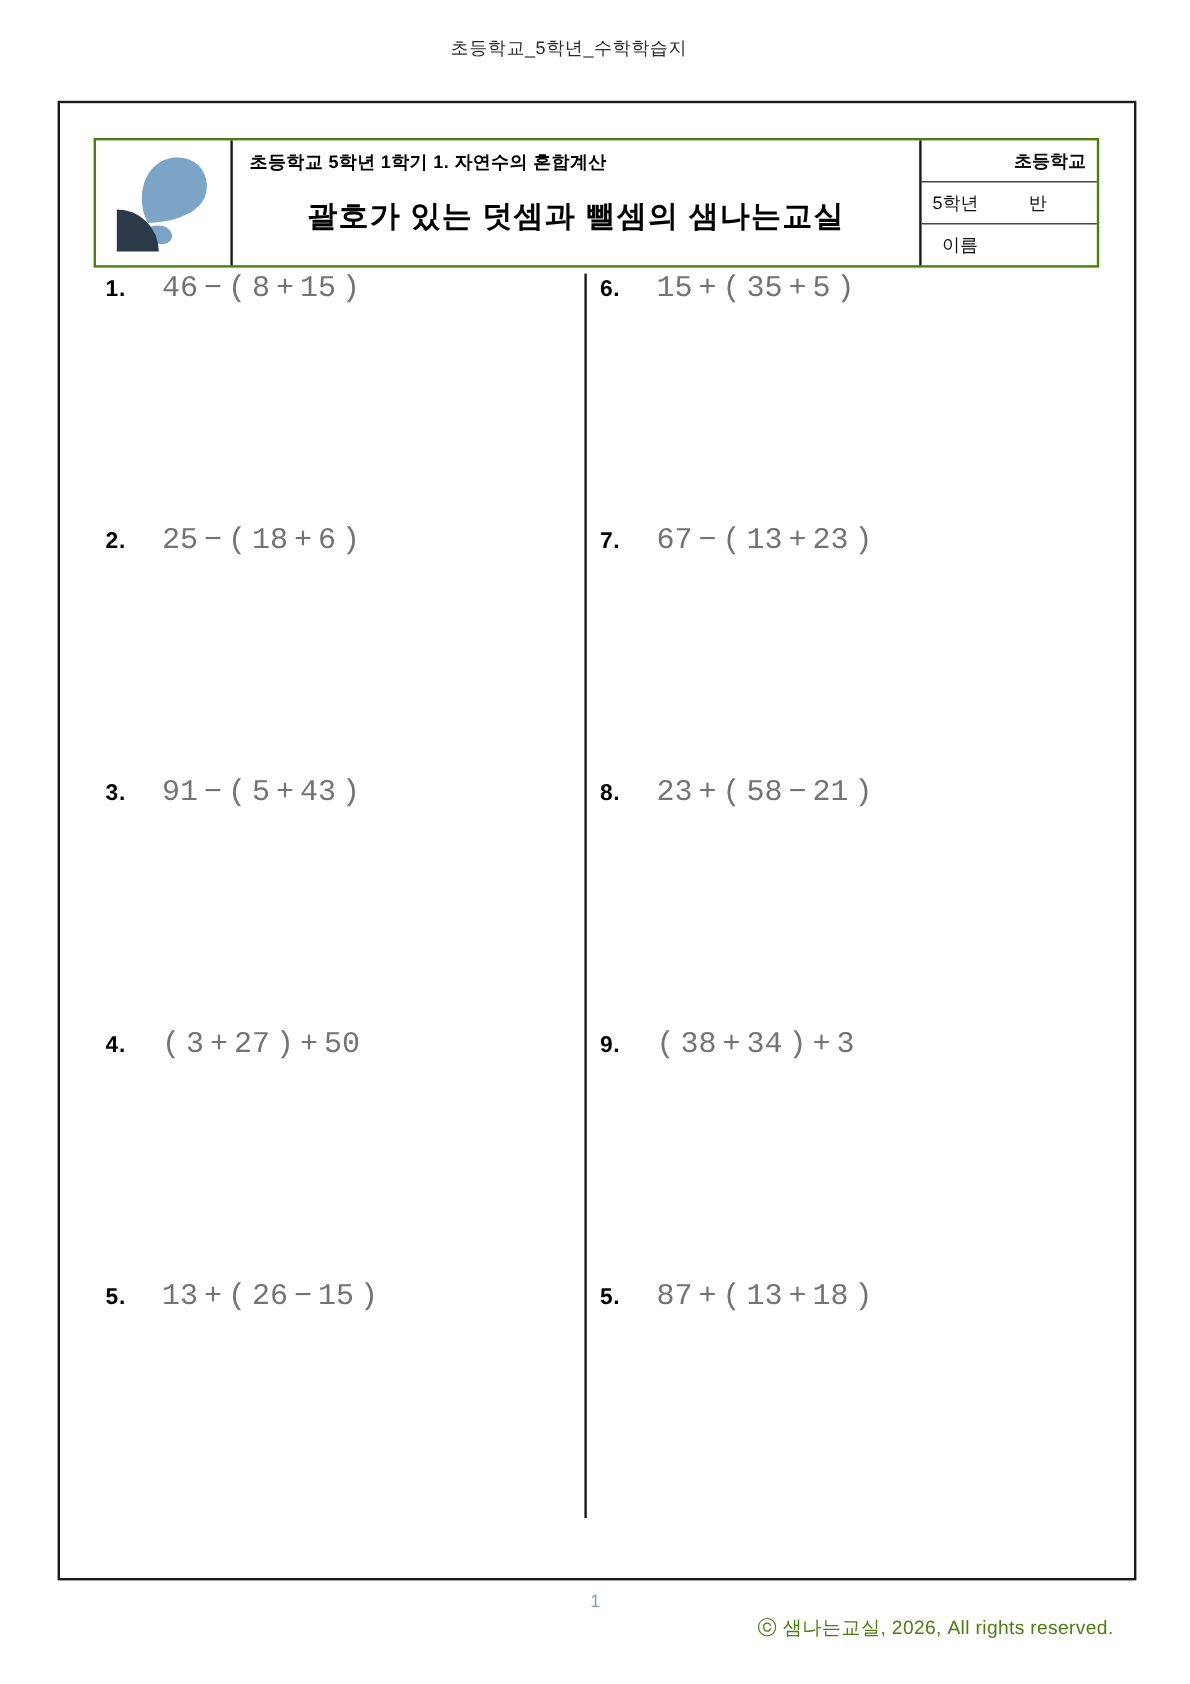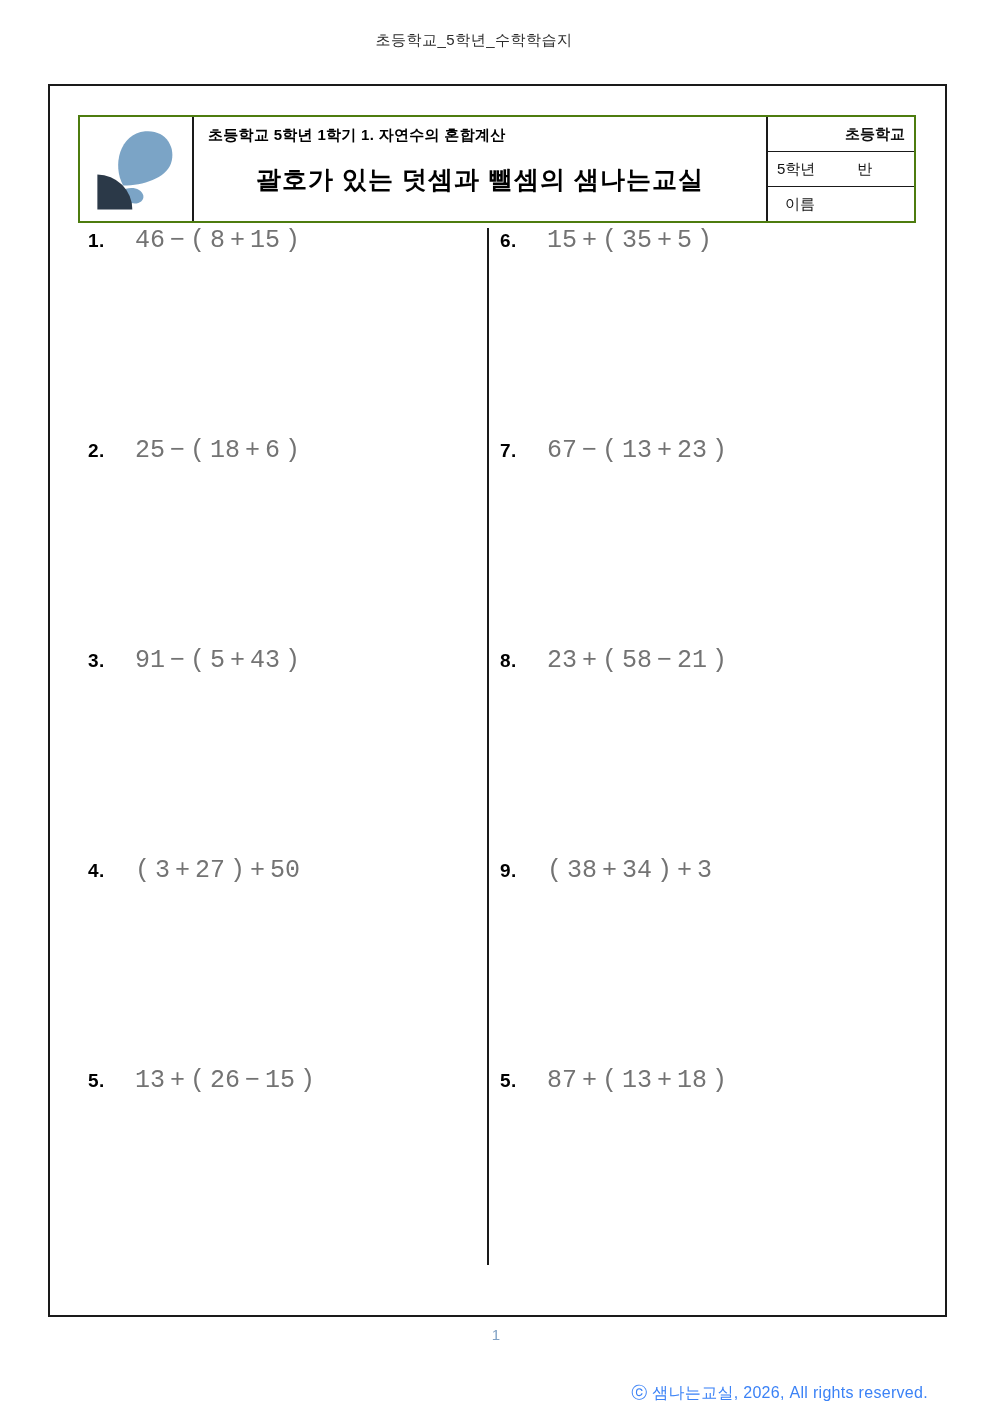--- a/index.html
+++ b/index.html
@@ -82,21 +82,21 @@
     font-size:25px; color:#737373; white-space:nowrap;text-align:right;
   }
 
   
   .page-number {
     position:absolute; top:1326px; left:0; width:992px;
     text-align:center; font-size:15px; color:#7fa0c4;
   }
   .copyright {
     position:absolute; top:1347px; right:64px;
-    font-size:16px; color:#3b82f6; letter-spacing:0.3px;margin-top:36px;
+    font-size:16px; color:#4d7c0f; letter-spacing:0.3px;
   }
 </style>
 </head>
 <body>
 
 <div class="doc-header">초등학교_5학년_수학학습지</div>
 
 <div class="page-frame"></div>
 
 <div class="header-box">

